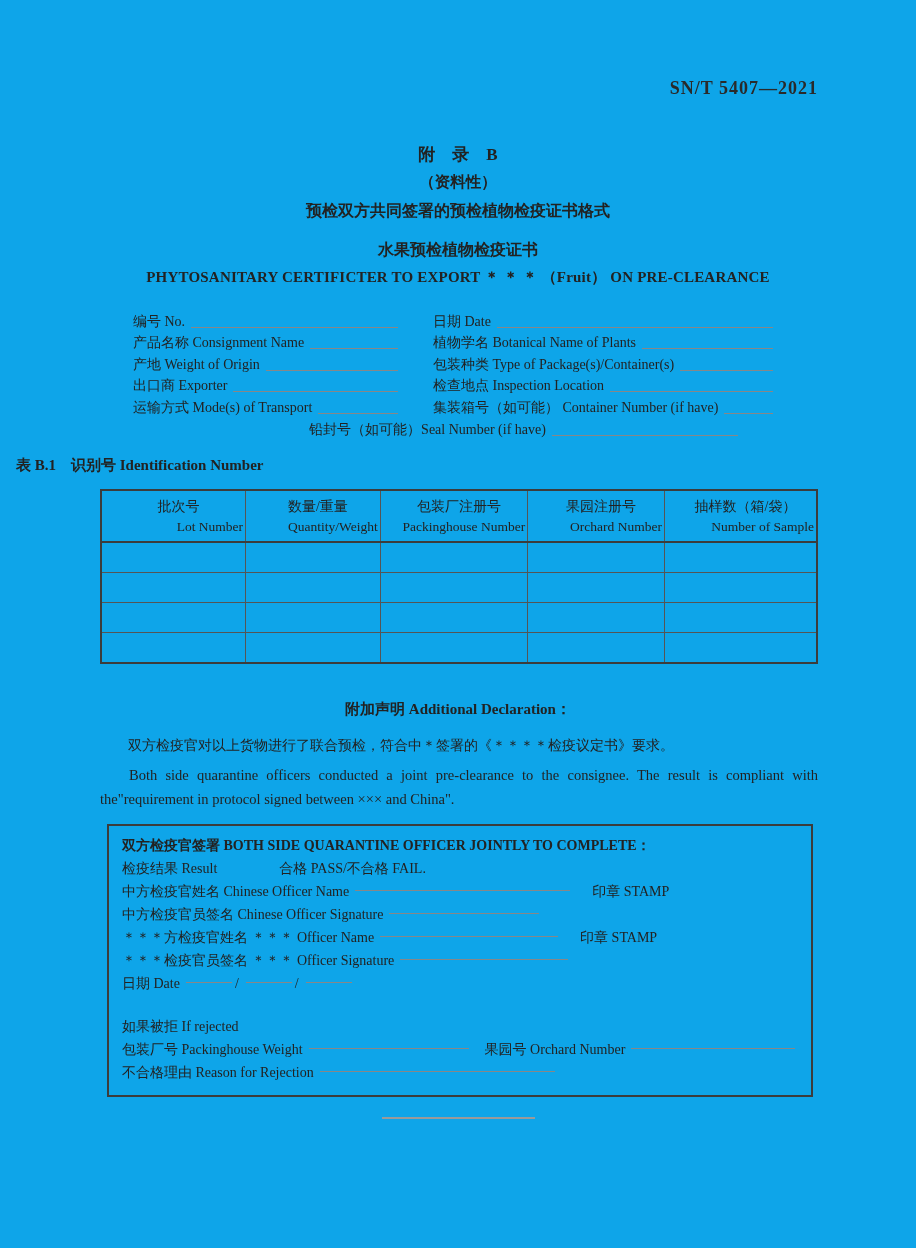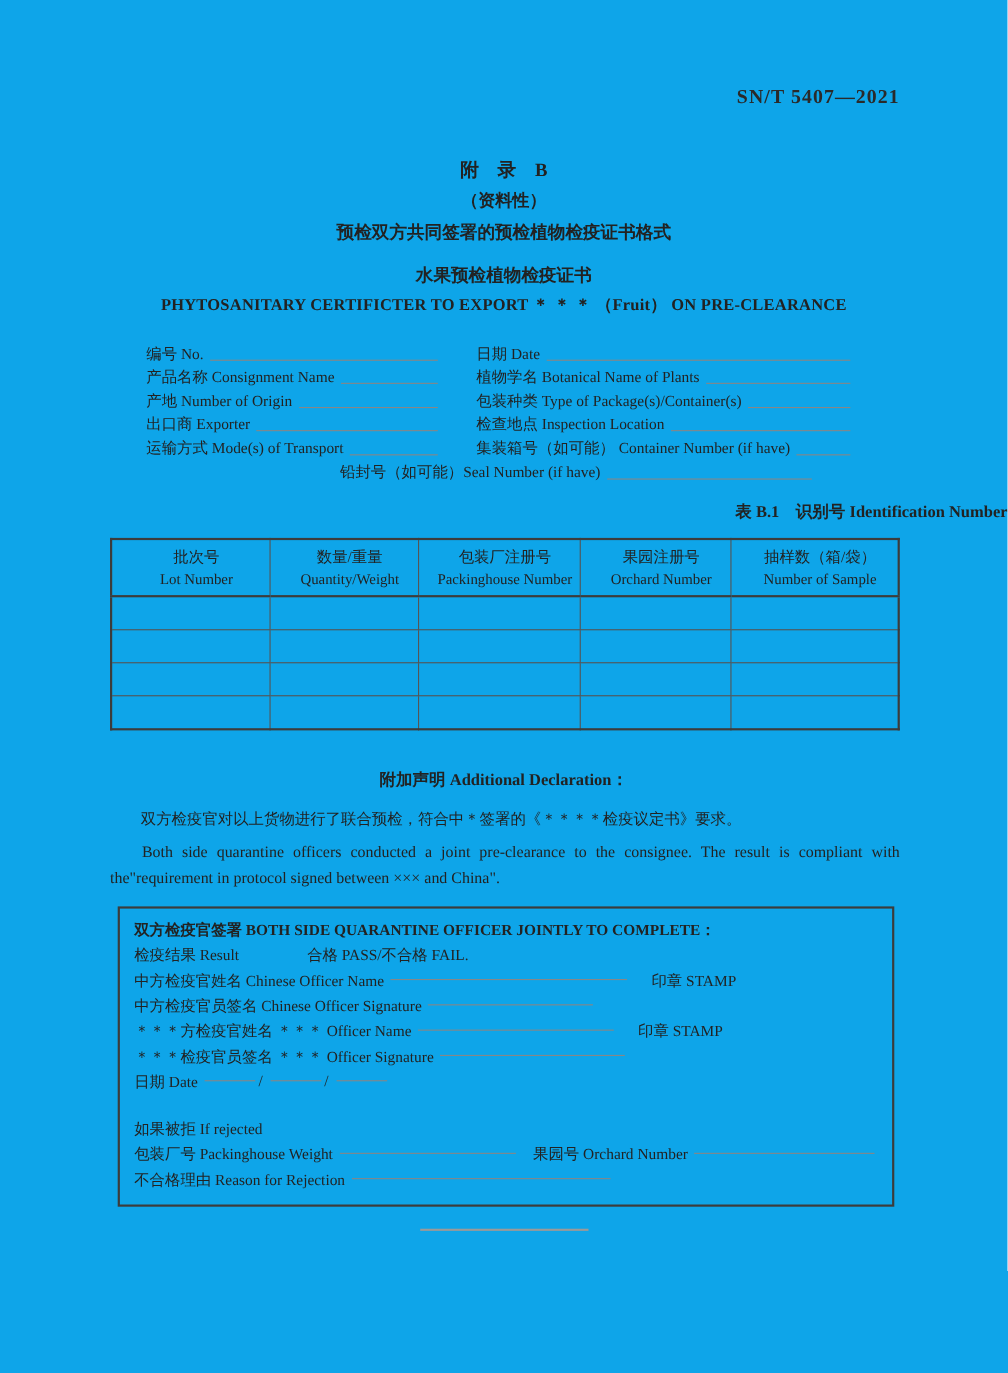--- a/index.html
+++ b/index.html
@@ -23,25 +23,25 @@
   .form-col{display:flex;flex-direction:column;}
   .form-col.left{width:267px;}
   .form-col.right{width:342px;}
   .frow{display:flex;align-items:flex-end;height:21.5px;}
   .flabel{white-space:nowrap;}
   .blank{border-bottom:1px solid #878787;margin:0 2px 3px 6px;}
   .grow{flex:1;min-width:18px;}
   .seal-row{display:flex;align-items:flex-end;margin-left:133px;height:22px;font-size:14px;justify-content:center;}
   .seal-row .blank{width:186px;}
 
-  .table-caption{text-align:right;margin-top:17px;font-size:15px;font-weight:bold;}
+  .table-caption{text-align:left;margin-top:17px;font-size:15px;font-weight:bold;padding-left:16px;}
   .idtable{margin:14px 98px 0 100px;width:718px;border-collapse:collapse;border:2px solid #3c3c3c;}
   .idtable th{border:1px solid #555;border-bottom:2px solid #3c3c3c;font-weight:normal;padding:7px 2px 6px 12px;}
   .idtable th .cn{font-size:14px;}
-  .idtable th .en{font-size:13.5px;margin-top:3px;}
+  .idtable th .en{font-size:13.5px;margin-top:3px;text-align:right;}
   .idtable td{border:1px solid #555;height:27px;}
 
   .decl-heading{text-align:center;margin-top:36px;font-weight:bold;font-size:15px;}
   .para-cn{margin:17px 98px 0 100px;text-indent:2em;font-size:14px;line-height:20px;}
   .para-en{margin:7px 98px 0 100px;text-indent:2em;font-size:14.5px;line-height:24px;text-align:justify;}
 
   .sig-box{
     box-sizing:border-box;margin:13px 0 0 107px;width:706px;
     border:2px solid #3c3c3c;padding:9px 14px 10px 13px;font-size:14px;
   }
@@ -81,21 +81,21 @@
     <div class="form-col left">
       <div class="frow">
         <span class="flabel">编号 No.</span>
         <span class="blank grow"></span>
       </div>
       <div class="frow">
         <span class="flabel">产品名称 Consignment Name</span>
         <span class="blank grow"></span>
       </div>
       <div class="frow">
-        <span class="flabel">产地 Number of Origin</span>
+        <span class="flabel">产地 Weight of Origin</span>
         <span class="blank grow"></span>
       </div>
       <div class="frow">
         <span class="flabel">出口商 Exporter</span>
         <span class="blank grow"></span>
       </div>
       <div class="frow">
         <span class="flabel">运输方式 Mode(s) of Transport</span>
         <span class="blank grow"></span>
       </div>

